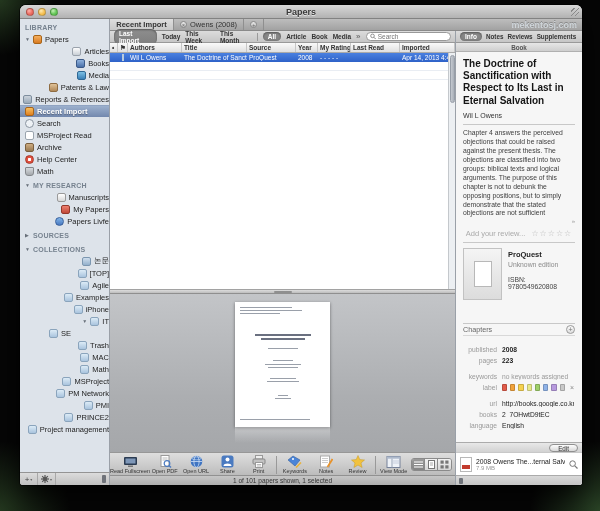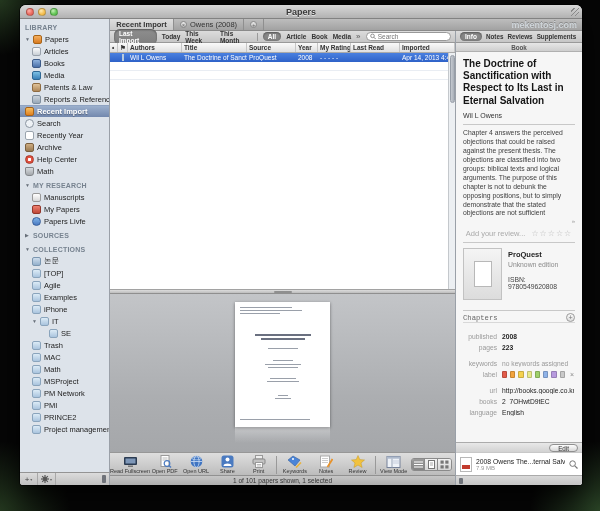--- a/index.html
+++ b/index.html
@@ -32,21 +32,21 @@
     font-weight:bold; color:#3a3a3a; text-shadow:0 1px 0 rgba(255,255,255,.6); }
   .grip { position:absolute; right:3px; top:3px; width:8px; height:8px;
     background:repeating-linear-gradient(135deg, transparent 0 2px, #8a8a8a 2px 3px); }
   
   .sidebar { position:absolute; left:0; top:14px; width:90px; bottom:13px;
     background:#dde3ea; border-right:1px solid #9aa0a8; overflow:hidden; }
   .srow { display:flex; align-items:center; height:12px; padding-left:5px; gap:3px; cursor:default; }
   .srow .slab { font-size:7.5px; color:#222; white-space:nowrap; }
   .srow.hdr .slab { font-size:7px; font-weight:bold; color:#76828f; letter-spacing:.2px; }
   .srow.hdr { margin-top:2px; }
-  .d2 { padding-left:12px; } .d3 { padding-left:29px; }
+  .d2 { padding-left:12px;justify-content:flex-end; } .d3 { padding-left:29px; }
   .tri { width:5px; font-size:5px; color:#68707a; line-height:12px; }
   .si { width:9px; height:9px; border-radius:2px; flex:0 0 9px; }
   .ic-papers{background:linear-gradient(#f5b060,#d87a20);border:1px solid #a86418;}
   .ic-articles{background:linear-gradient(#fdfdfd,#c9cfd6);border:1px solid #9aa2ac;}
   .ic-books{background:linear-gradient(#8fb2de,#4a70a8);border:1px solid #3c5a88;}
   .ic-media{background:linear-gradient(#7cc0e4,#3a80b8);border:1px solid #2f6894;}
   .ic-patents{background:linear-gradient(#e0c298,#b08858);border:1px solid #8f6c42;}
   .ic-reports{background:linear-gradient(#ccd4dc,#98a8b8);border:1px solid #7e8e9e;}
   .ic-import{background:linear-gradient(#f8c060,#e08020);border:1px solid #a8641a;}
   .ic-search{background:#eef2f6;border:1px solid #8a94a0;border-radius:50%;}
@@ -159,22 +159,22 @@
   .reviewrow .addrev { font-size:7.5px; color:#aaa; }
   .reviewrow .stars { font-size:8px; color:#bbb; letter-spacing:1px; }
   .pubrow { border-top:1px solid #c8c8c8; padding-top:5px; display:flex; gap:6px; }
   .cover { width:40px; height:52px; background:linear-gradient(#f4f4f4,#dcdcdc);
     border:1px solid #c2c2c2; display:flex; align-items:center; justify-content:center; }
   .cover .pg { width:18px; height:26px; background:#fff; border:1px solid #b8b8b8; }
   .pubinfo { padding-top:2px; }
   .pubname { font-size:7.5px; font-weight:bold; color:#222; }
   .pubed { font-size:6.8px; color:#8a8a8a; margin-top:2px; }
   .pubisbn { font-size:6.8px; color:#444; margin-top:8px; }
-  .chaphead { margin-top:10px; border-top:1px solid #c8c8c8; border-bottom:1px solid #d8d8d8;
-    height:13px; display:flex; align-items:flex-end;font-family:Liberation Mono, monospace; }
+  .chaphead { margin-top:23px; border-top:1px solid #c8c8c8; border-bottom:1px solid #d8d8d8;
+    height:13px; display:flex; align-items:center; }
   .chaphead .clab { font-size:7.2px; color:#666; }
   .addcircle { margin-left:auto; width:9px; height:9px; border-radius:50%; border:1px solid #9a9a9a;
     background:linear-gradient(#fafafa,#ddd); font-size:7px; line-height:8px; text-align:center; color:#777; }
   .dragbox { margin-top:6px; height:22px; border:1px dashed #b2b2b2; border-radius:4px;
     display:flex; align-items:center; justify-content:center; font-size:7.3px; color:#9a9a9a; }
   .meta { margin-top:8px; }
   .mrow { display:flex; align-items:center; min-height:11px; }
   .mrow.gap { margin-top:5px; }
   .mk { width:34px; text-align:right; font-size:6.7px; color:#999; flex:0 0 34px; }
   .mv { font-size:6.7px; color:#1c1c1c; margin-left:5px; white-space:nowrap; overflow:hidden;
@@ -245,21 +245,21 @@
     <div class="srow sel">
         <span class="si ic-import"></span>
         <span class="slab">Recent Import</span>
       </div>
     <div class="srow">
         <span class="si ic-search"></span>
         <span class="slab">Search</span>
       </div>
     <div class="srow">
         <span class="si ic-read"></span>
-        <span class="slab">Recently Year</span>
+        <span class="slab">MSProject Read</span>
       </div>
     <div class="srow">
         <span class="si ic-archive"></span>
         <span class="slab">Archive</span>
       </div>
     <div class="srow">
         <span class="si ic-help"></span>
         <span class="slab">Help Center</span>
       </div>
     <div class="srow">

